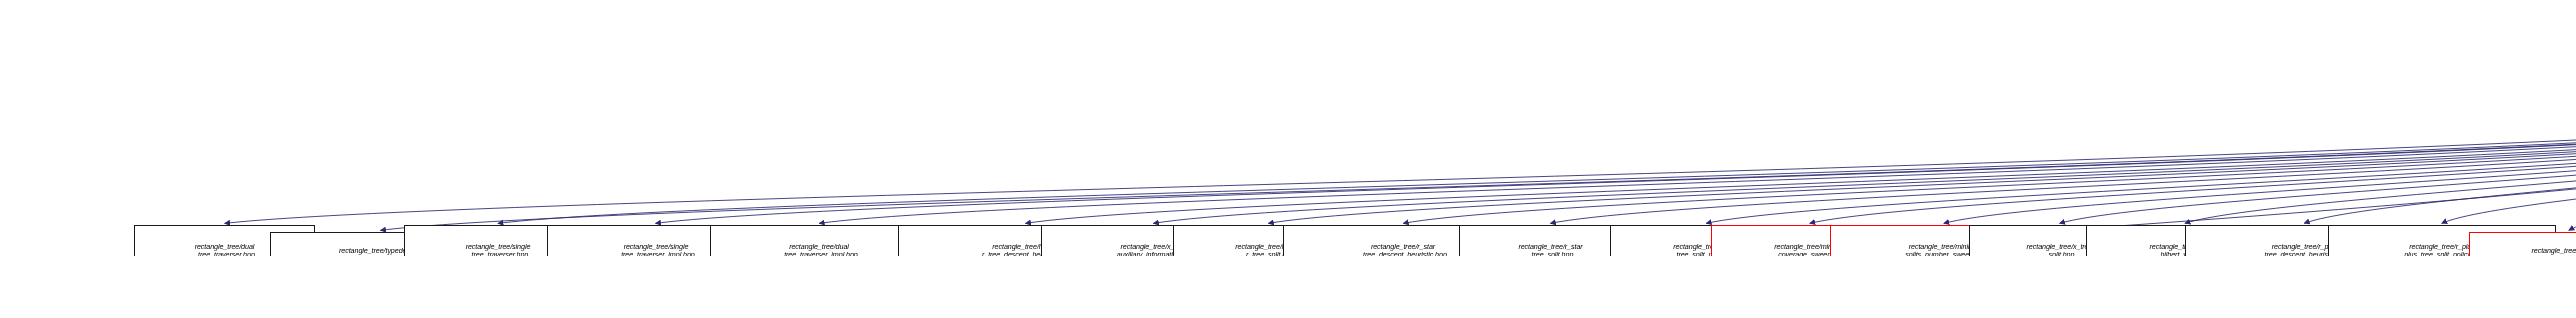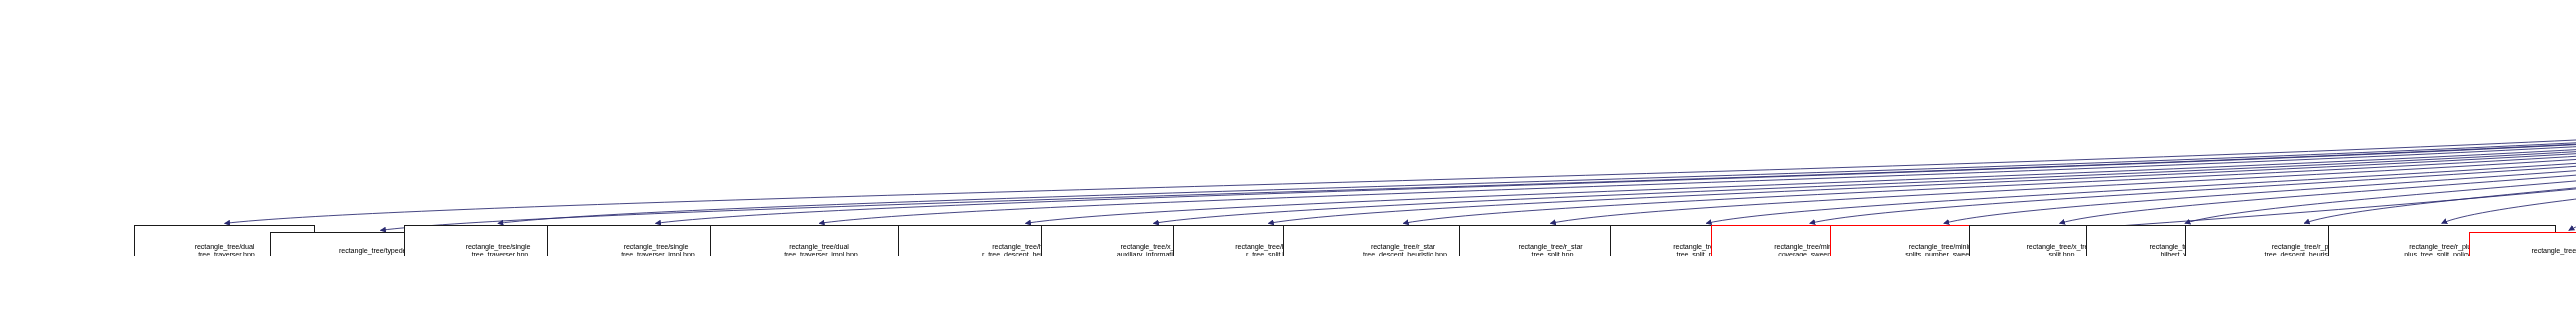--- a/index.html
+++ b/index.html
@@ -7,20 +7,21 @@
     padding: 0;
     background: #ffffff;
   }
   #canvas {
     position: relative;
     width: 2576px;
     height: 256px;
     background: #ffffff;
     font-family: "Liberation Sans", sans-serif;
     overflow: hidden;
+    font-style: italic;
   }
   #edges {
     position: absolute;
     left: 0; top: 0;
     width: 2576px;
     height: 319px;
     pointer-events: none;
   }
   .node {
     position: absolute;

